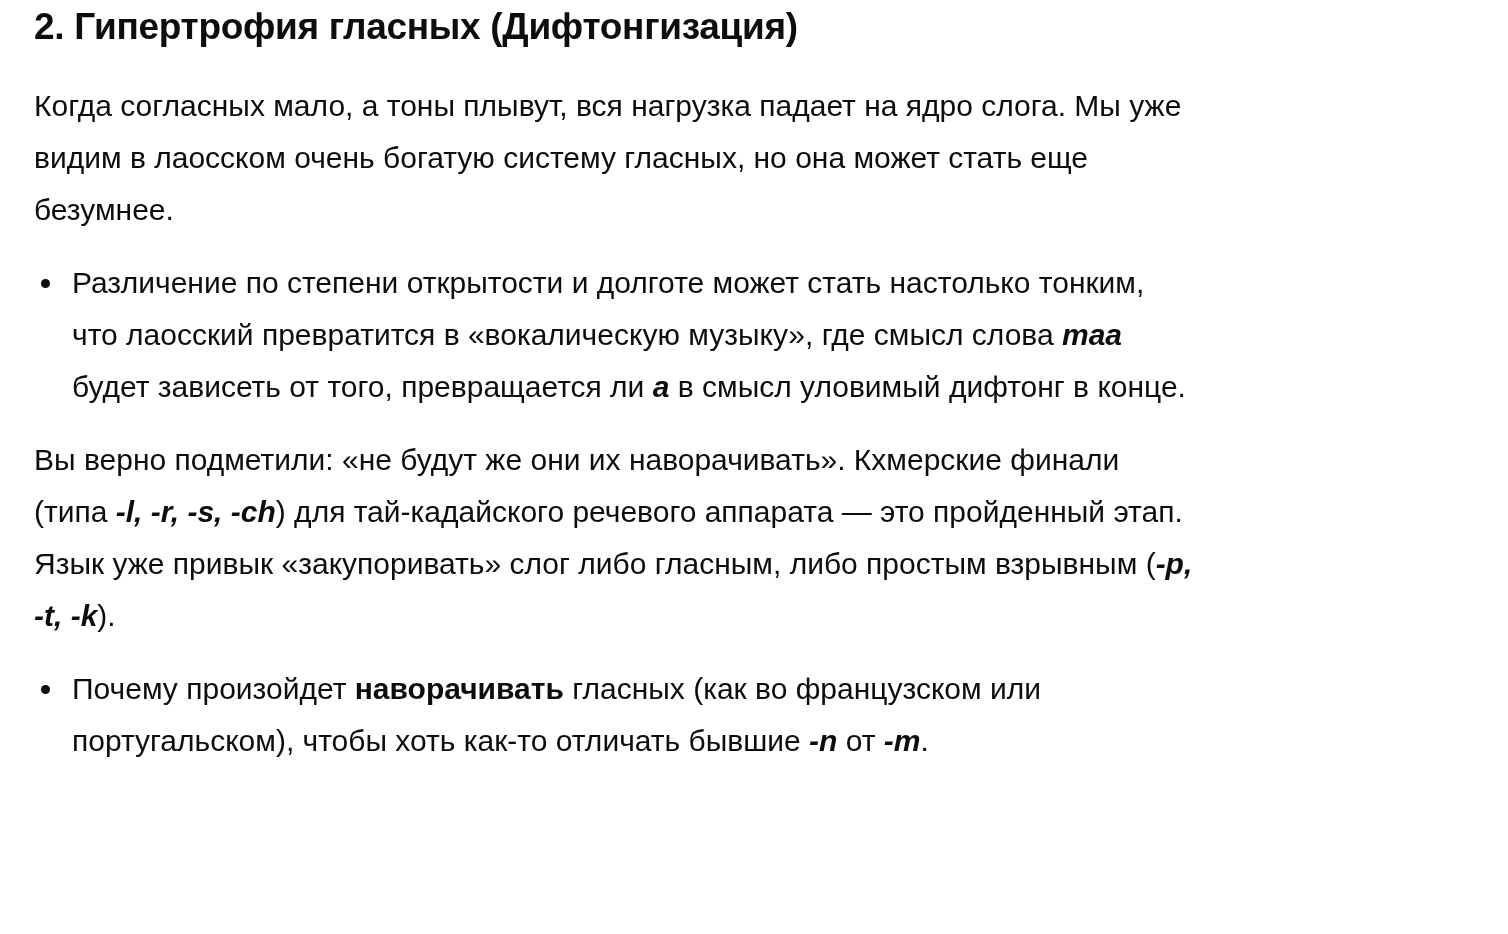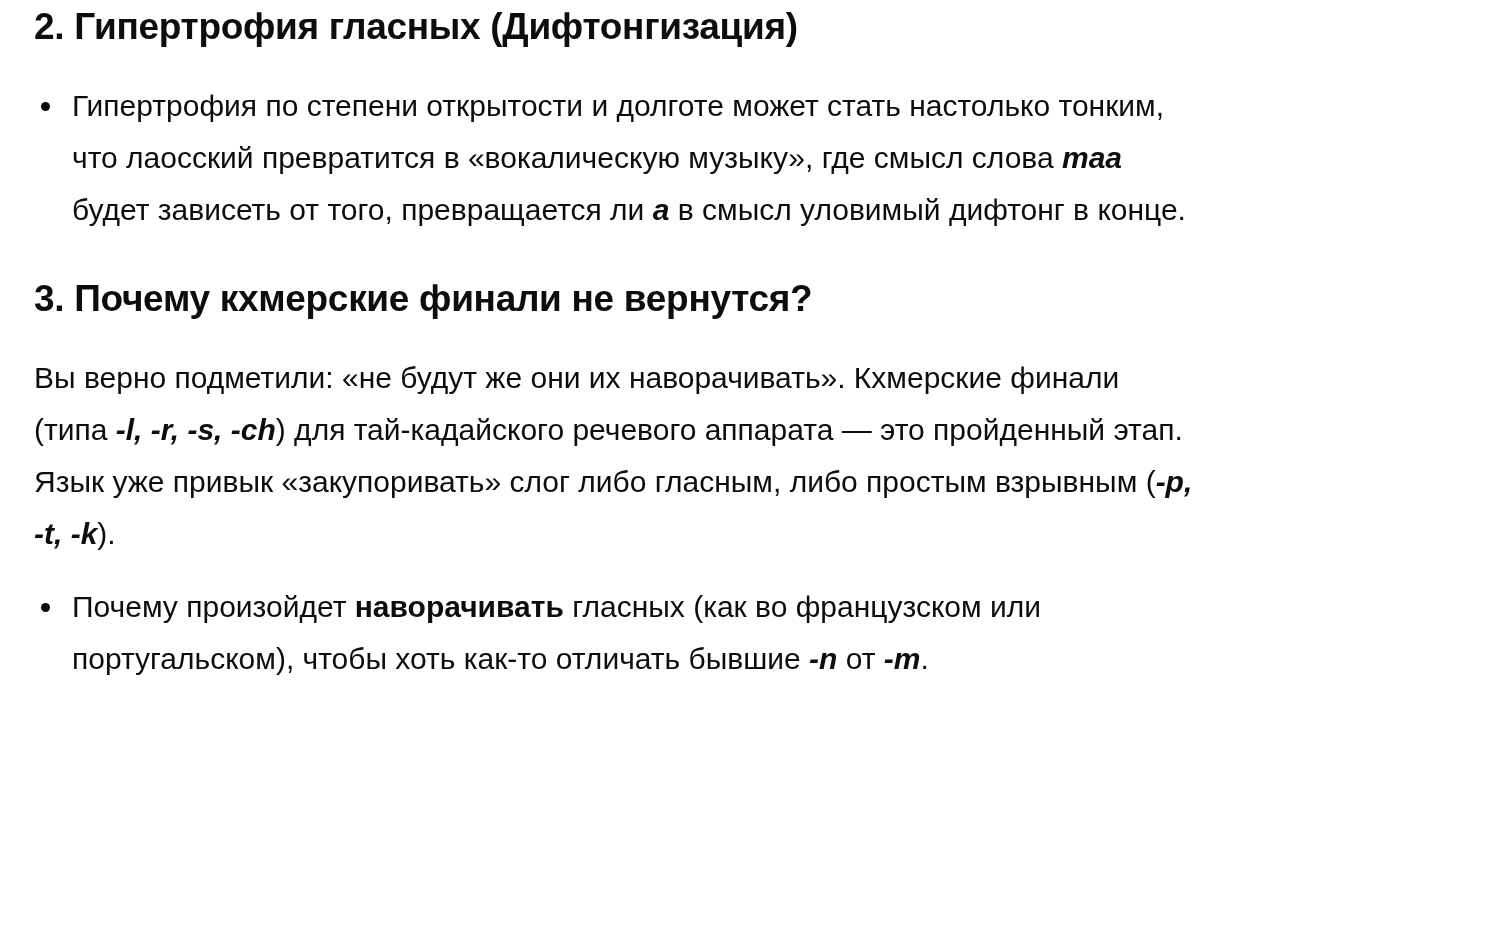--- a/index.html
+++ b/index.html
@@ -59,22 +59,22 @@
 
   em { font-style: italic; font-weight: bold; }
   strong { font-weight: 700; }
 </style>
 </head>
 <body>
 
 <main class="page">
   <div class="content">
       <h2><span>2. Гипертрофия гласных (Дифтонгизация)</span></h2>
+      <p><span>Когда согласных мало, а тоны плывут, вся нагрузка падает на ядро слога. Мы уже видим в лаосском очень богатую систему гласных, но она может стать еще безумнее.</span></p>
       <ul>
-        <li><span>Гипертрофия по степени открытости и долготе может стать настолько тонким, что лаосский превратится в «вокалическую музыку», где смысл слова </span><em>maa</em><span> будет зависеть от того, превращается ли </span><em>a</em><span> в смысл уловимый дифтонг в конце.</span></li>
+        <li><span>Различение по степени открытости и долготе может стать настолько тонким, что лаосский превратится в «вокалическую музыку», где смысл слова </span><em>maa</em><span> будет зависеть от того, превращается ли </span><em>a</em><span> в смысл уловимый дифтонг в конце.</span></li>
       </ul>
-      <h2><span>3. Почему кхмерские финали не вернутся?</span></h2>
       <p><span>Вы верно подметили: «не будут же они их наворачивать». Кхмерские финали (типа </span><em>-l, -r, -s, -ch</em><span>) для тай-кадайского речевого аппарата — это пройденный этап. Язык уже привык «закупоривать» слог либо гласным, либо простым взрывным (</span><em>-p, -t, -k</em><span>).</span></p>
       <ul>
         <li><span>Почему произойдет </span><strong>наворачивать</strong><span> гласных (как во французском или португальском), чтобы хоть как-то отличать бывшие </span><em>-n</em><span> от </span><em>-m</em><span>.</span></li>
       </ul>
     </div>
 </main>
 
 </body></html>

